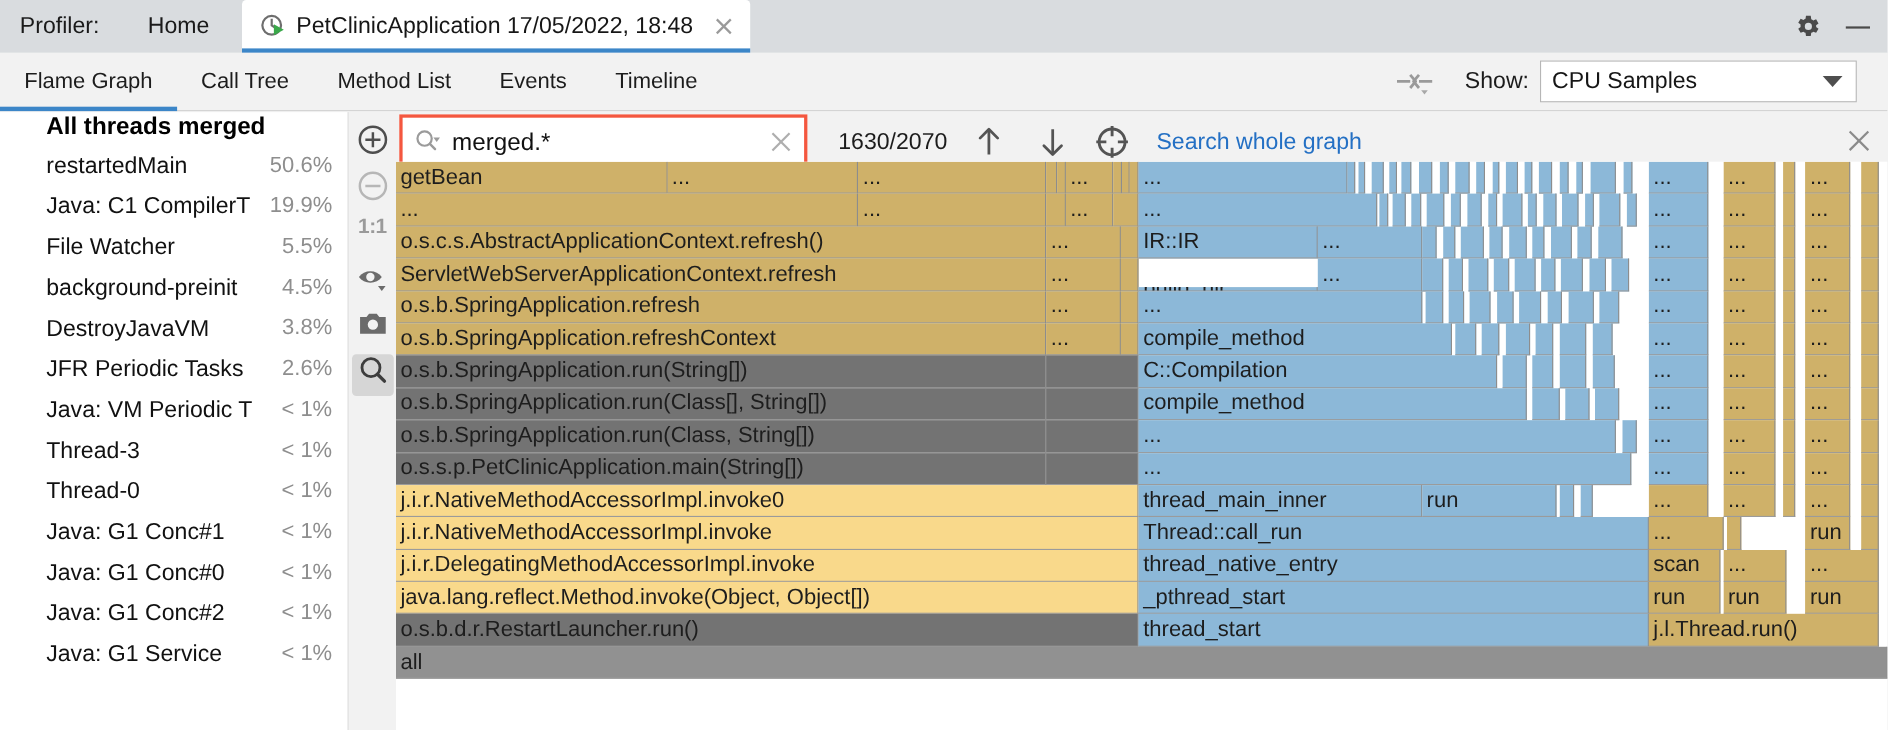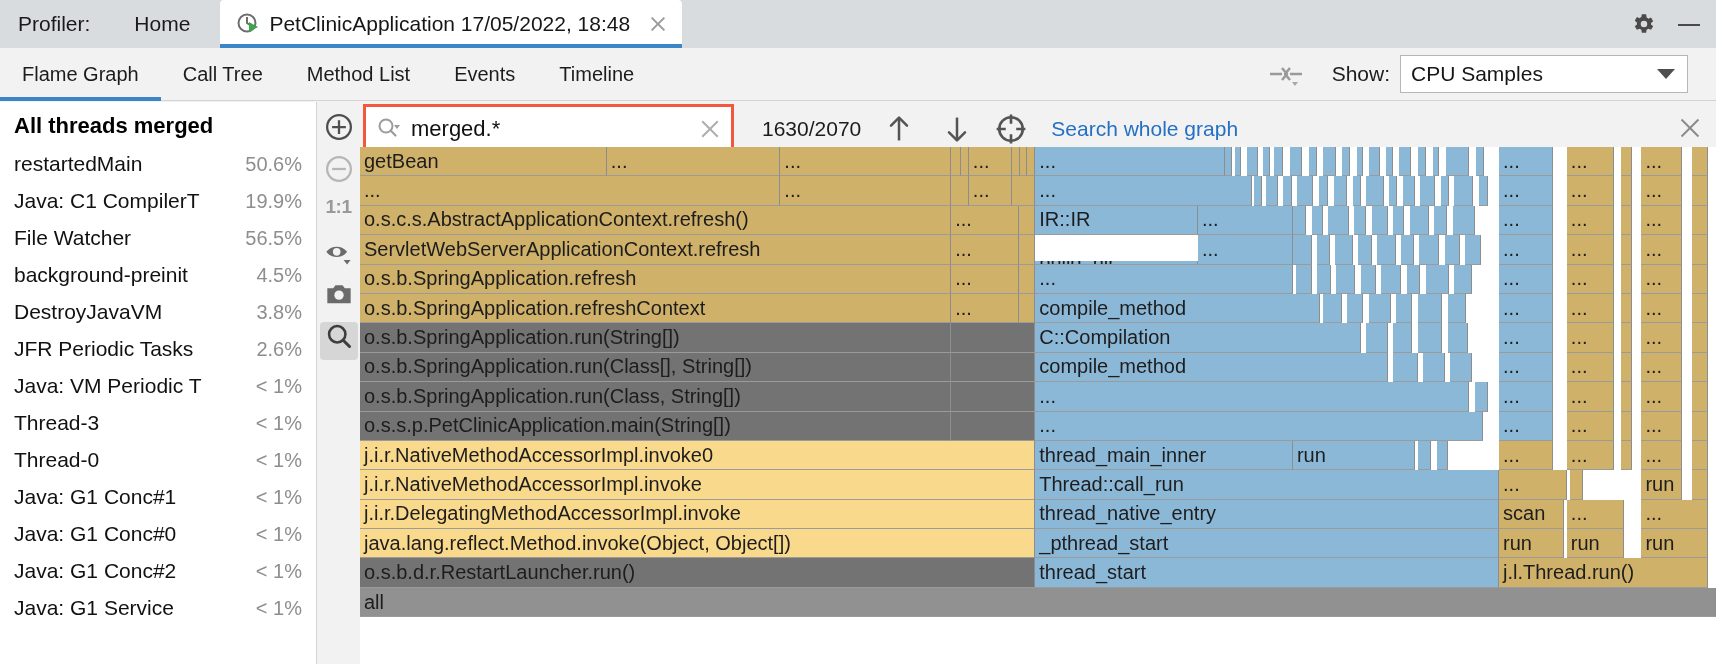--- a/index.html
+++ b/index.html
@@ -78,22 +78,22 @@
   }
   .combo-text { font-size: 21px; color: #161616; flex: 1; white-space: nowrap; }
   .caret-down { width: 0; height: 0; border-left: 9px solid transparent; border-right: 9px solid transparent; border-top: 10px solid #4e4e4e; margin-right: 4px; }
 
   
   .threads {
     position: absolute; left: 0; top: 102px; width: 317px; height: 562px;
     background: #ffffff; overflow: hidden; border-right: 1px solid #d4d4d4;
   }
   .thread-row {
-    height: 37px; display: flex; align-items: flex-end; padding: 0 14px 0 14px;
-    font-size: 21px; color: #111; cursor: pointer; position: relative;
+    height: 37px; display: flex; align-items: flex-start; padding: 0 14px 0 14px;
+    font-size: 21px; color: #111; cursor: pointer; position: relative; margin-left: 28px;
   }
   .thread-row .tname { white-space: nowrap; overflow: hidden; }
   .thread-row .tpct { margin-left: auto; color: #8e8e8e; font-size: 20px; padding-left: 8px; white-space: nowrap; }
   .thread-row.merged { font-weight: bold; font-size: 22px; color: #000; }
 
   
   .vtoolbar {
     position: absolute; left: 317px; top: 102px; width: 43px; height: 562px;
     background: #f2f2f2; display: flex; flex-direction: column; align-items: center;
     padding-top: 10px; gap: 4px;
@@ -216,21 +216,21 @@
     <div class="thread-row">
       <span class="tname">restartedMain</span>
       <span class="tpct">50.6%</span>
     </div>
     <div class="thread-row">
       <span class="tname">Java: C1 CompilerT</span>
       <span class="tpct">19.9%</span>
     </div>
     <div class="thread-row">
       <span class="tname">File Watcher</span>
-      <span class="tpct">56.5%</span>
+      <span class="tpct">5.5%</span>
     </div>
     <div class="thread-row">
       <span class="tname">background-preinit</span>
       <span class="tpct">4.5%</span>
     </div>
     <div class="thread-row">
       <span class="tname">DestroyJavaVM</span>
       <span class="tpct">3.8%</span>
     </div>
     <div class="thread-row">

